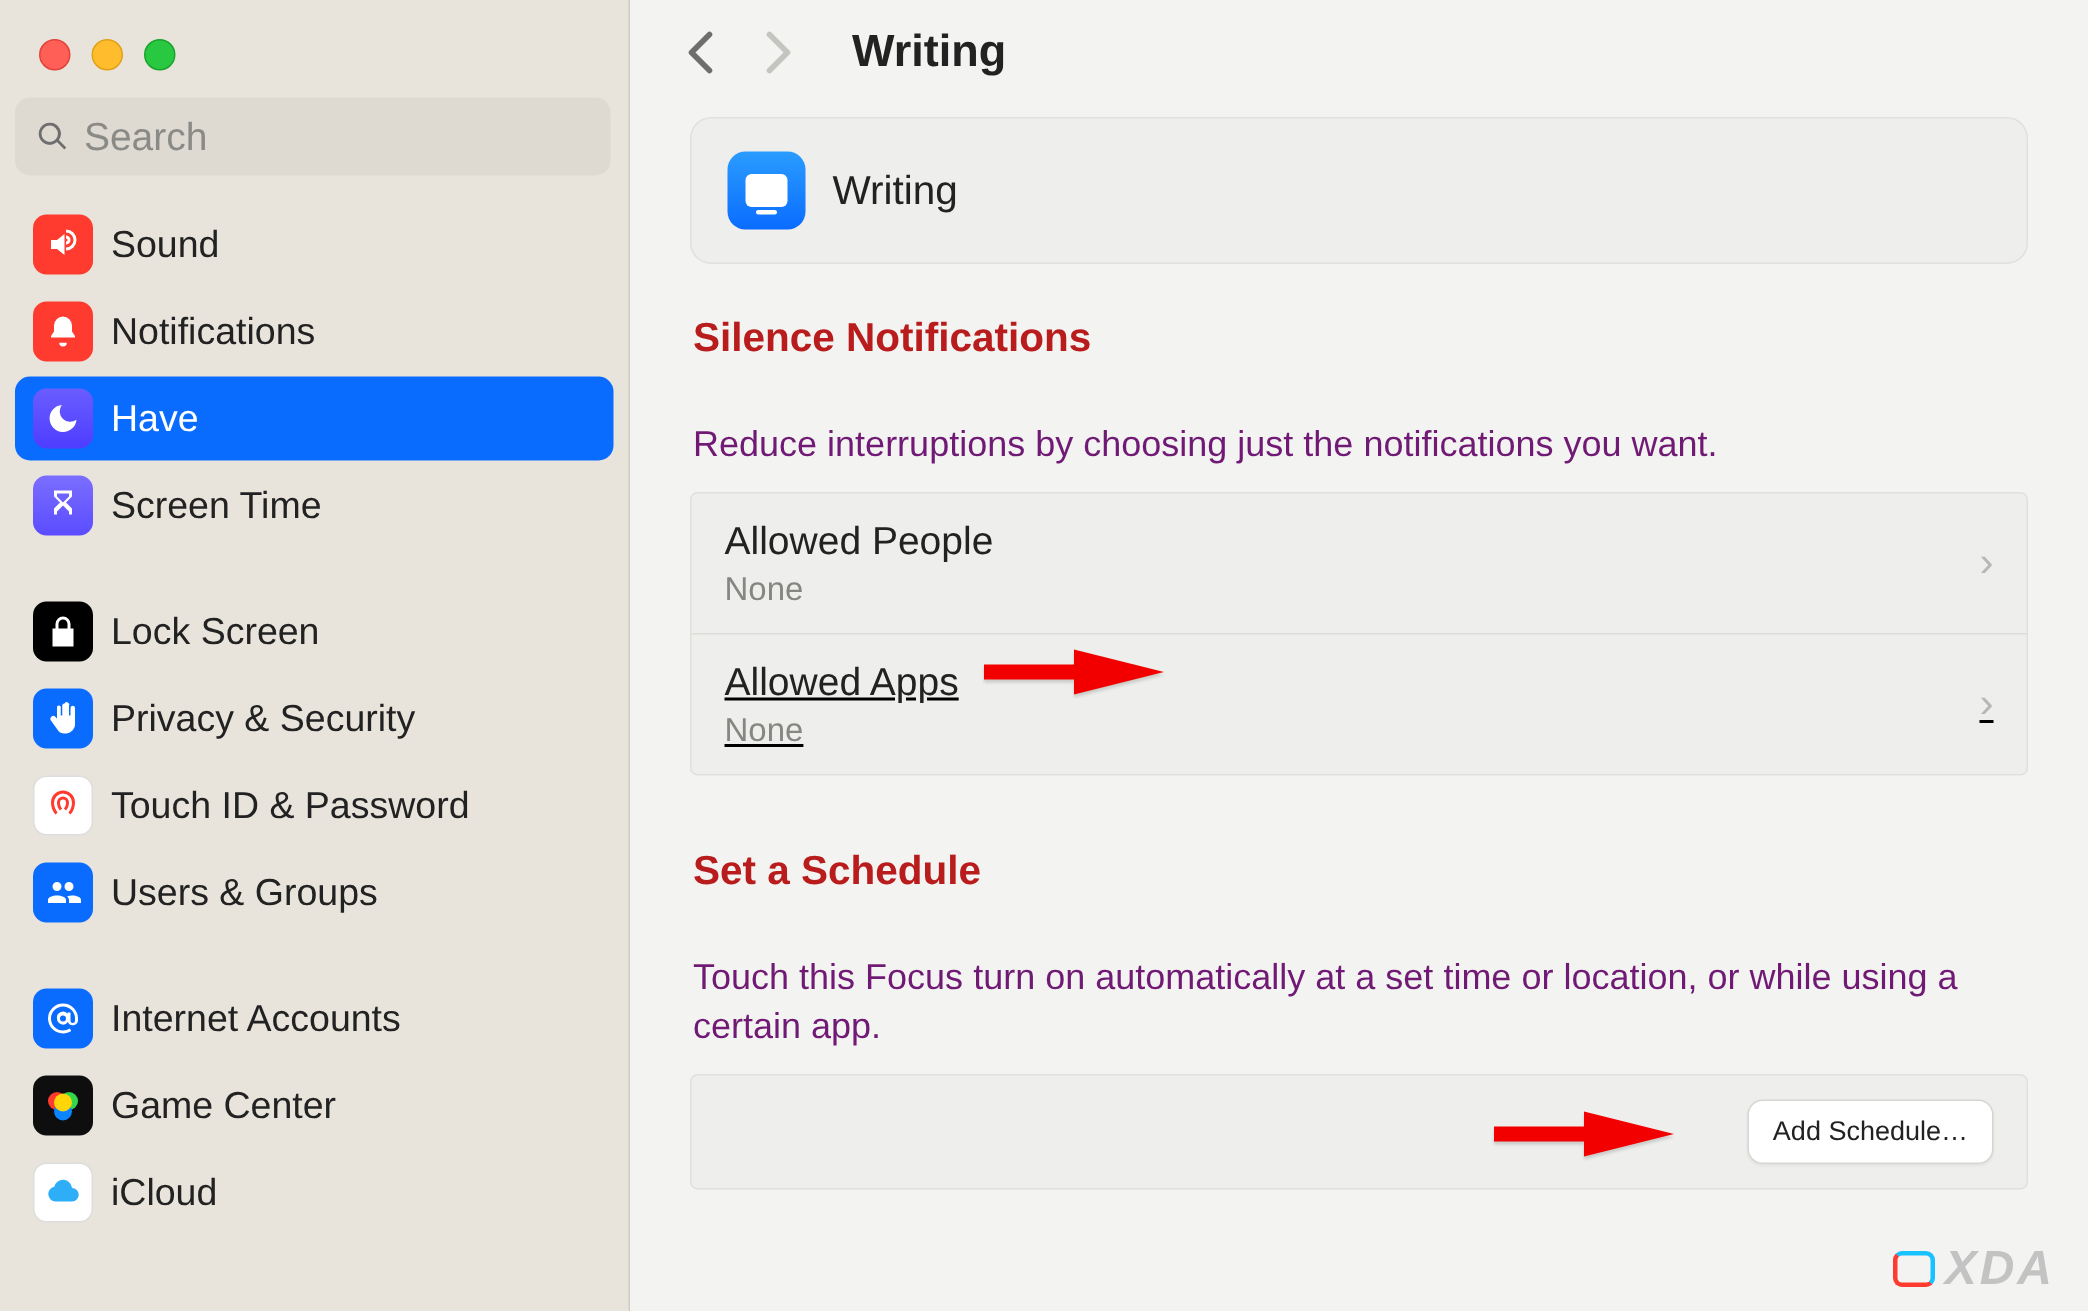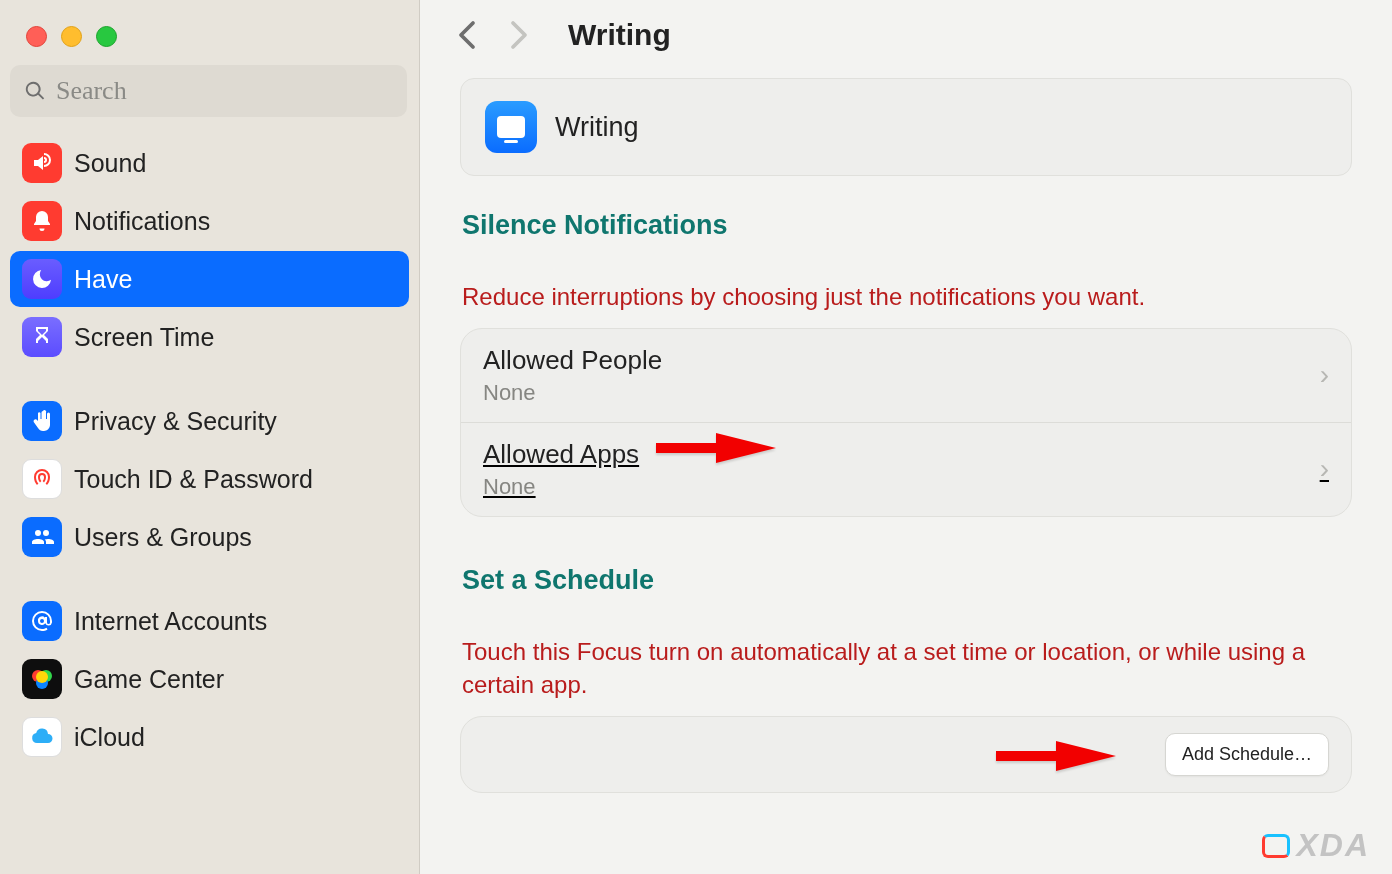--- a/index.html
+++ b/index.html
@@ -40,21 +40,20 @@
 }
 .search svg { width: 24px; height: 24px; fill: #6e6e6e; }
 .search input {
   border: none;
   background: transparent;
   font-size: 26px;
   color: #333;
   margin-left: 10px;
   outline: none;
   width: 100%;
-  font-family: Liberation Serif, serif;
 }
 .search input::placeholder { color: #8a8a86; }
 .nav-list { padding: 0 10px; }
 .nav-item {
   display: flex;
   align-items: center;
   padding: 7px 12px;
   border-radius: 10px;
   margin-bottom: 2px;
   cursor: default;
@@ -121,26 +120,26 @@
 .app-icon .screen {
   width: 28px; height: 22px; background: #fff; border-radius: 4px;
   position: relative;
 }
 .app-icon .screen::after {
   content:""; position:absolute; bottom:-5px; left:50%; transform:translateX(-50%);
   width:14px; height:3px; background:#fff; border-radius:2px;
 }
 .focus-name { font-size: 27px; color:#222; }
 .section-head { padding: 0 22px 0 22px; margin-bottom: 12px; }
-.section-title { font-size: 27px; font-weight: 700; color:#0f766e; margin-bottom: 6px; }
-.section-sub { font-size: 24px; color:#b91c1c; line-height:1.4;margin-top:39px; }
+.section-title { font-size: 27px; font-weight: 700; color:#b91c1c; margin-bottom: 6px; }
+.section-sub { font-size: 24px; color:#701a75; line-height:1.4;margin-top:39px; }
 .list-panel {
   background: #eeeeec;
   border: 1px solid #e0e0dc;
-  border-radius: 22px;
+  border-radius: 5px;
   margin: 14px 20px 48px 20px;
 }
 .list-row {
   padding: 16px 22px;
   border-bottom: 1px solid #dcdcd8;
   display:flex; align-items:center; justify-content:space-between;
   cursor: default;
 }
 .list-row:last-child { border-bottom:none;text-decoration:underline; }
 .list-row-text .row-title { font-size:26px; color:#222; }
@@ -221,20 +220,28 @@
     <div class="nav-item">
       <div class="nav-icon bg-screentime">
           <svg viewBox="0 0 24 24">
             <path d="M6 2h12v4l-4 4 4 4v4H6v-4l4-4-4-4V2zm2 2v2l4 4 4-4V4H8zm0 12v2h8v-2l-4-4-4 4z"></path>
           </svg>
         </div>
       <span class="nav-label">Screen Time</span>
     </div>
     <div class="nav-gap"></div>
     <div class="nav-item">
+      <div class="nav-icon bg-lock">
+          <svg viewBox="0 0 24 24">
+            <path d="M12 2a5 5 0 00-5 5v3H5v12h14V10h-2V7a5 5 0 00-5-5zm-3 5a3 3 0 116 0v3H9V7z"></path>
+          </svg>
+        </div>
+      <span class="nav-label">Lock Screen</span>
+    </div>
+    <div class="nav-item">
       <div class="nav-icon bg-privacy">
           <svg viewBox="0 0 24 24">
             <path d="M13 2a1.5 1.5 0 00-1.5 1.5V10h-1V4A1.5 1.5 0 008 4v8l-1.5-1.5A2 2 0 003.7 13L8 19a6 6 0 006 3c3 0 6-3 6-6V5a1.5 1.5 0 00-3 0v5h-1V3.5A1.5 1.5 0 0013 2z"></path>
           </svg>
         </div>
       <span class="nav-label">Privacy &amp; Security</span>
     </div>
     <div class="nav-item">
       <div class="nav-icon bg-touchid">
           <svg viewBox="0 0 24 24">

